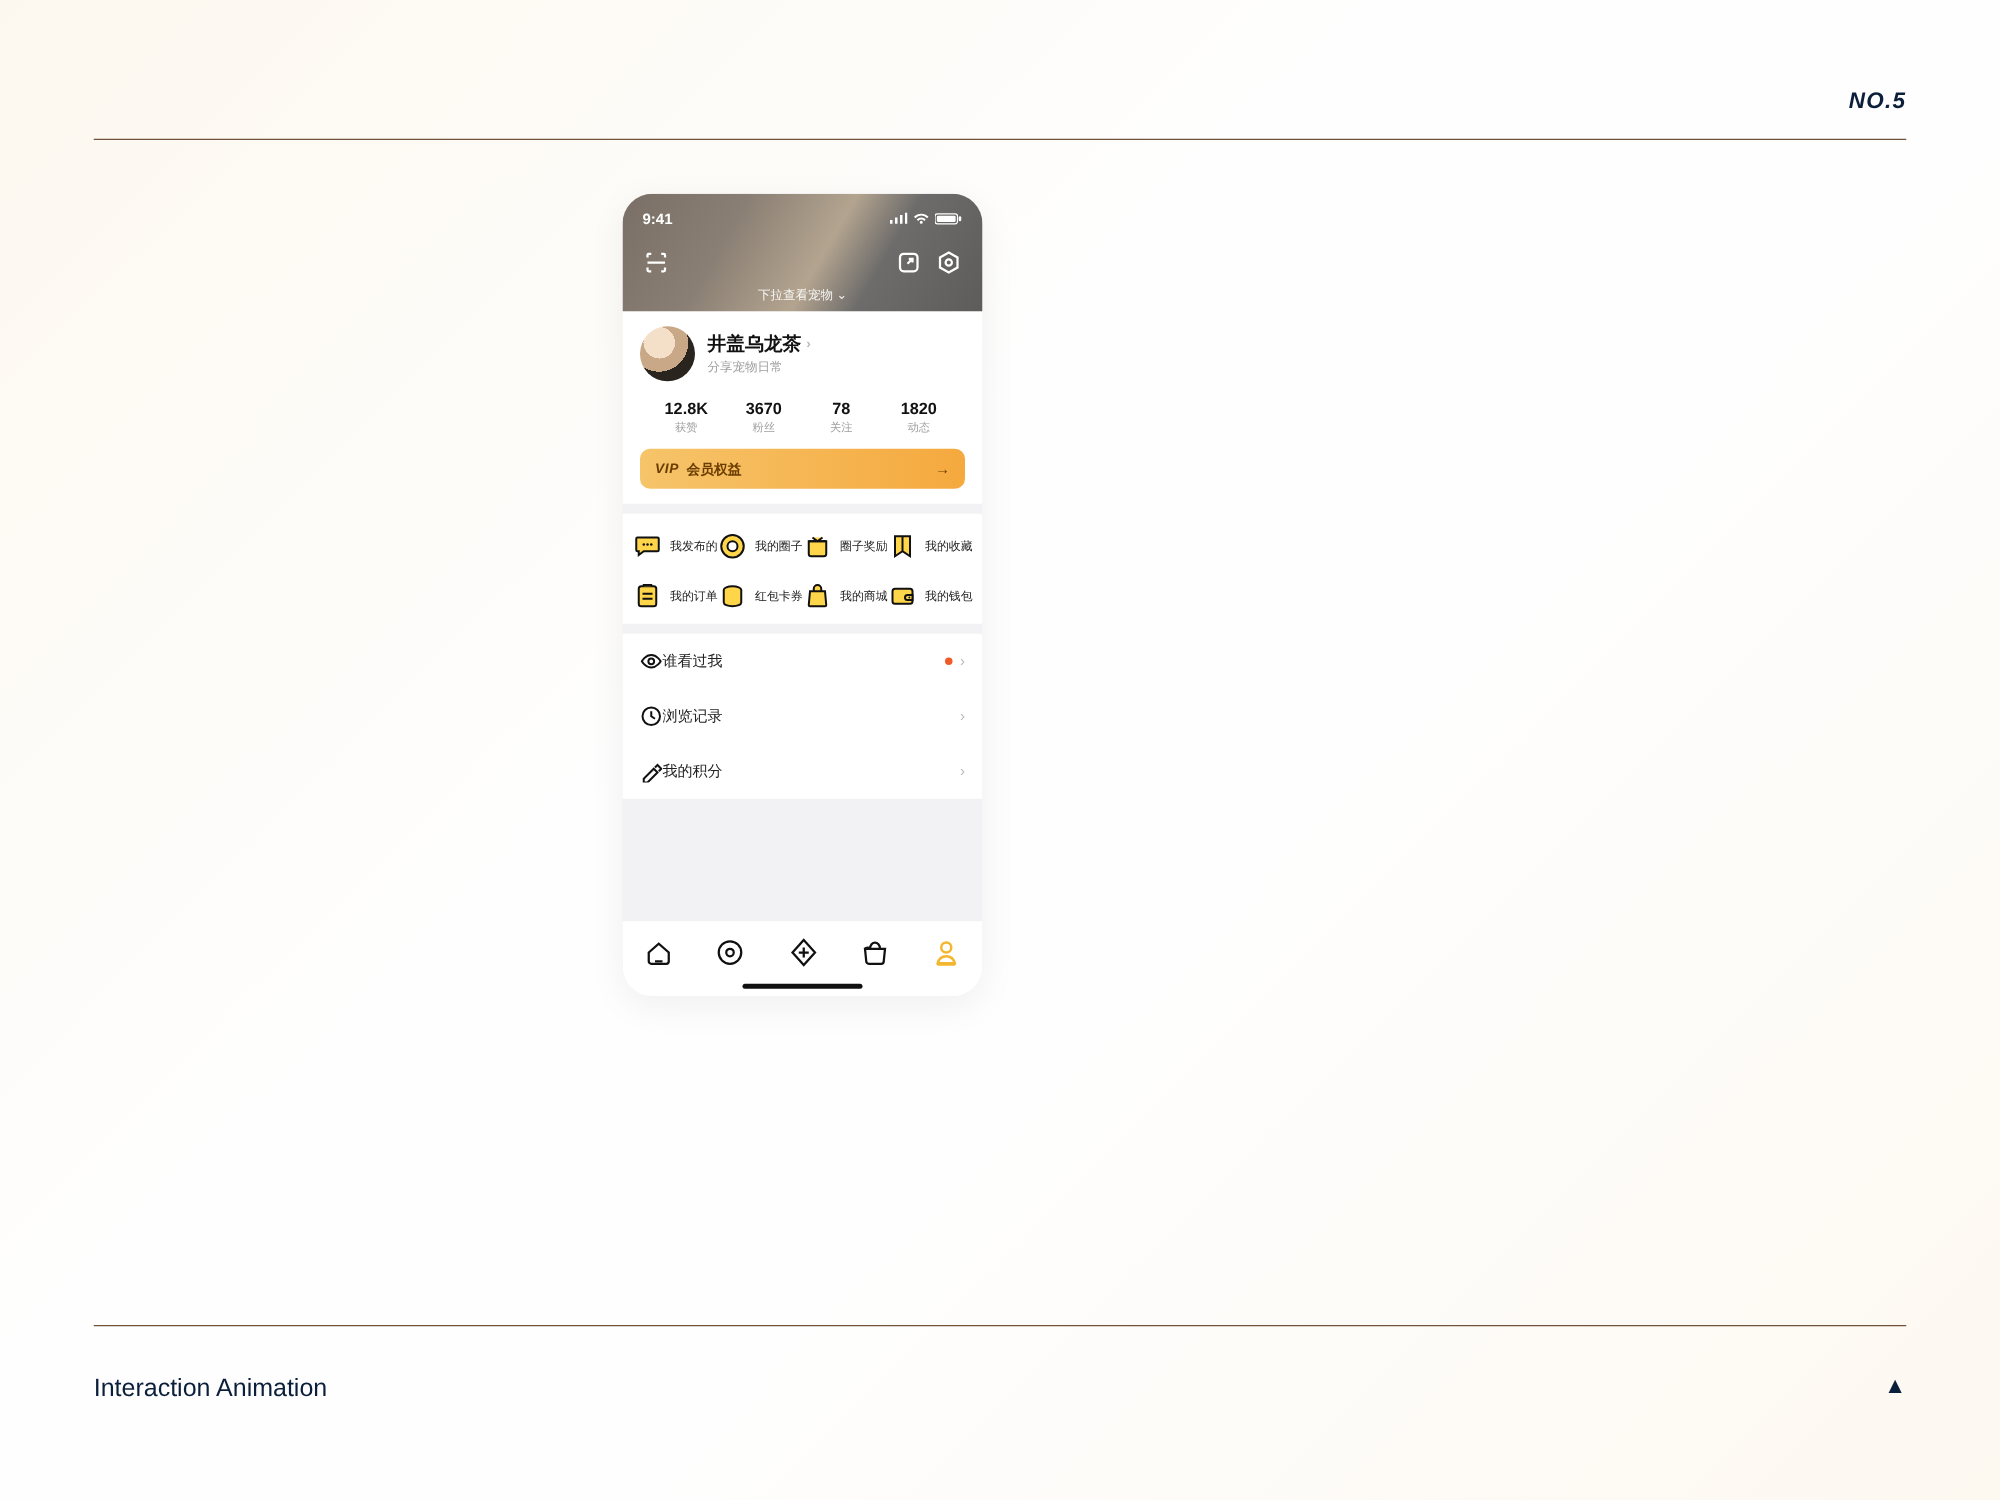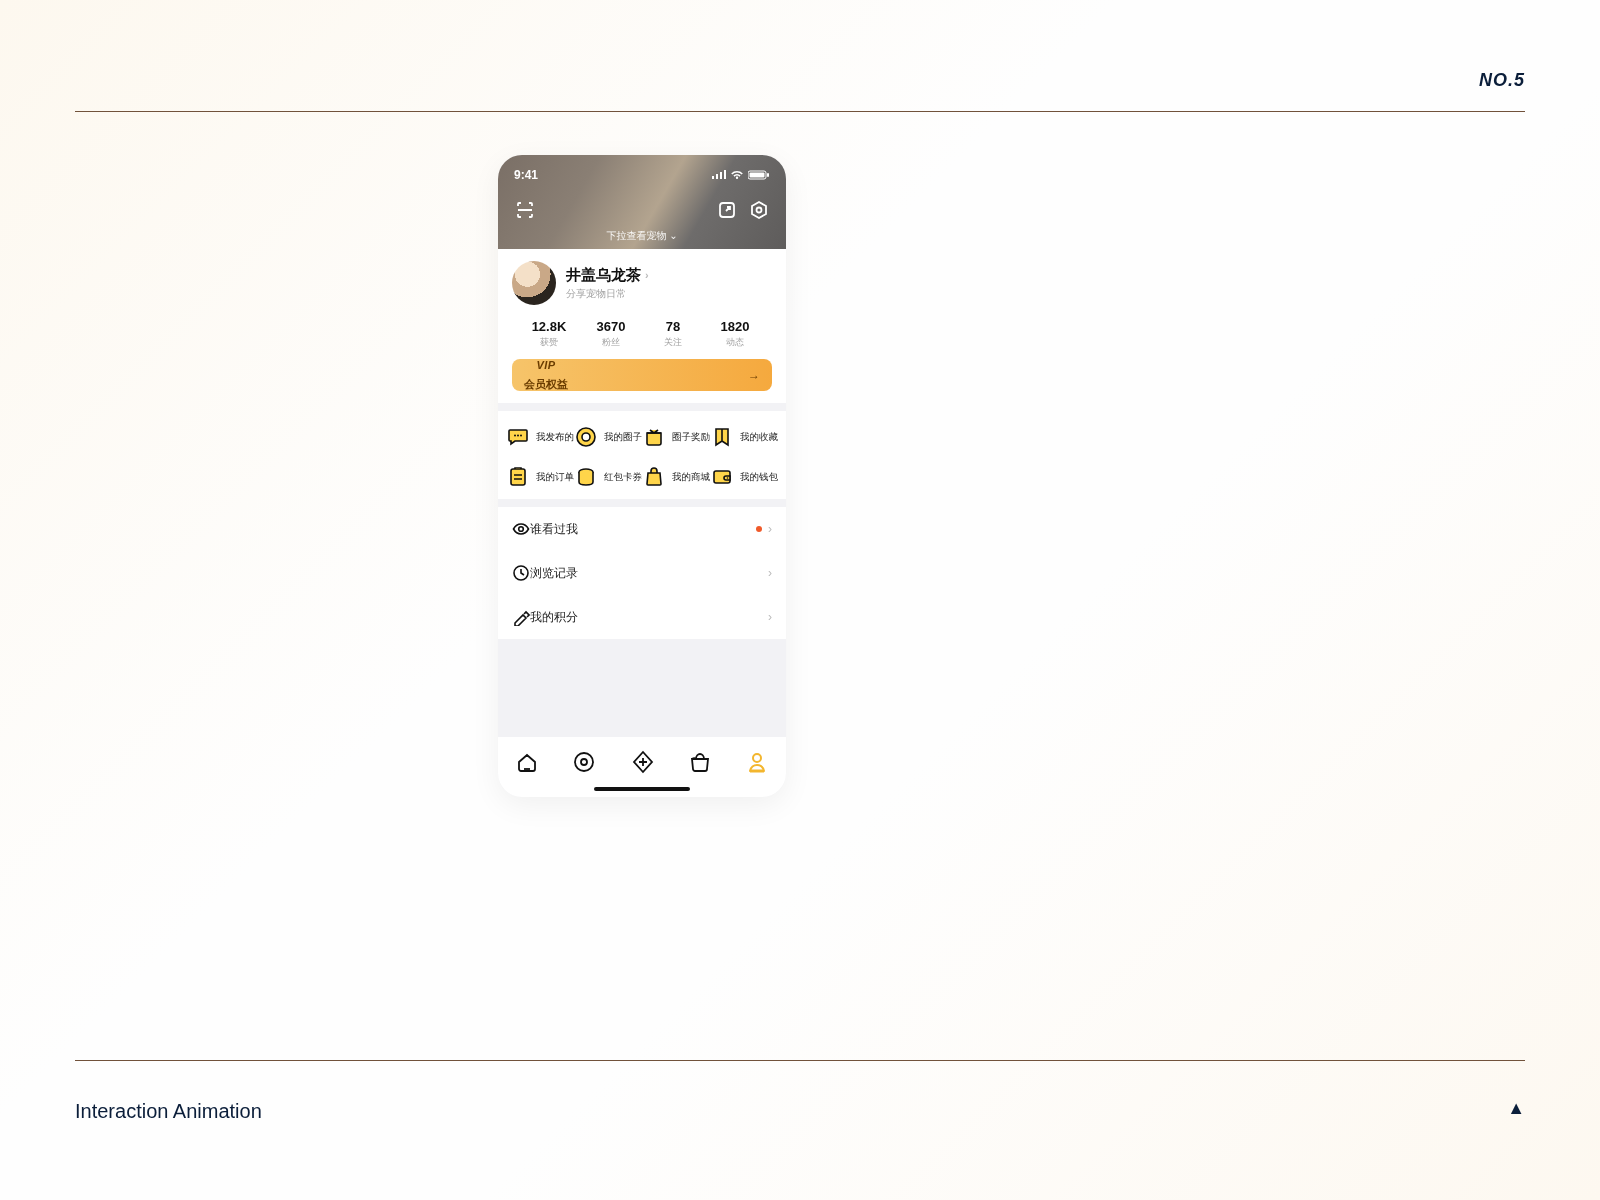--- a/index.html
+++ b/index.html
@@ -46,21 +46,21 @@
   .stat { text-align:center; flex:1;}
   .stat .v { font-size:13px; font-weight:700; color:#111;}
   .stat .l { font-size:9px; color:#a0a0a0; margin-top:2px;}
   .twocards { display:flex; gap:8px; margin-top:12px;}
   .mini { flex:1; background:#f5f5f7; border-radius:8px; padding:8px 10px; display:flex; align-items:center; justify-content:space-between;}
   .mini .t { font-size:10px; font-weight:700; color:#222;}
   .mini .s { font-size:9px; color:#a0a0a0; margin-top:2px;}
   .coin { width:22px; height:22px; border-radius:50%; background: radial-gradient(circle at 35% 30%, #ffe08a, #f3b62e); box-shadow: inset -1px -2px 3px rgba(0,0,0,0.15);}
   .bean { width:24px; height:16px; border-radius:50%/60%; background: radial-gradient(circle at 35% 30%, #ffe15a, #f4c52e); transform: rotate(-15deg);}
   .vip { margin:10px 0 0; height:32px; border-radius:8px; background: linear-gradient(90deg,#f6c46a,#f5a93e); display:flex; align-items:center; justify-content:space-between; padding:0 12px;}
-  .vip .label { font-size:11px; font-weight:700; color:#6a3c00; display:flex; gap:6px; align-items:center;flex-direction:column;}
+  .vip .label { font-size:11px; font-weight:700; color:#6a3c00; display:flex; gap:6px; align-items:center;}
   .vip .label .vipword { font-style:italic; font-weight:900; letter-spacing:0.5px; color:#6a3c00;}
   .vip .arrow { color:#6a3c00; font-size:12px;}
 
   .gridcard { background:#fff; margin-top:8px; padding: 14px 8px 10px;}
   .grid { display:grid; grid-template-columns: repeat(4,1fr); row-gap:16px;}
   .gitem { display:flex; flex-direction:row; align-items:center; gap:6px;justify-content:space-between;}
   .gicon { width:24px; height:24px; display:flex; align-items:center; justify-content:center;}
   .glabel { font-size:9.5px; color:#222;}
 
   .listcard { background:#fff; margin-top:8px;}

